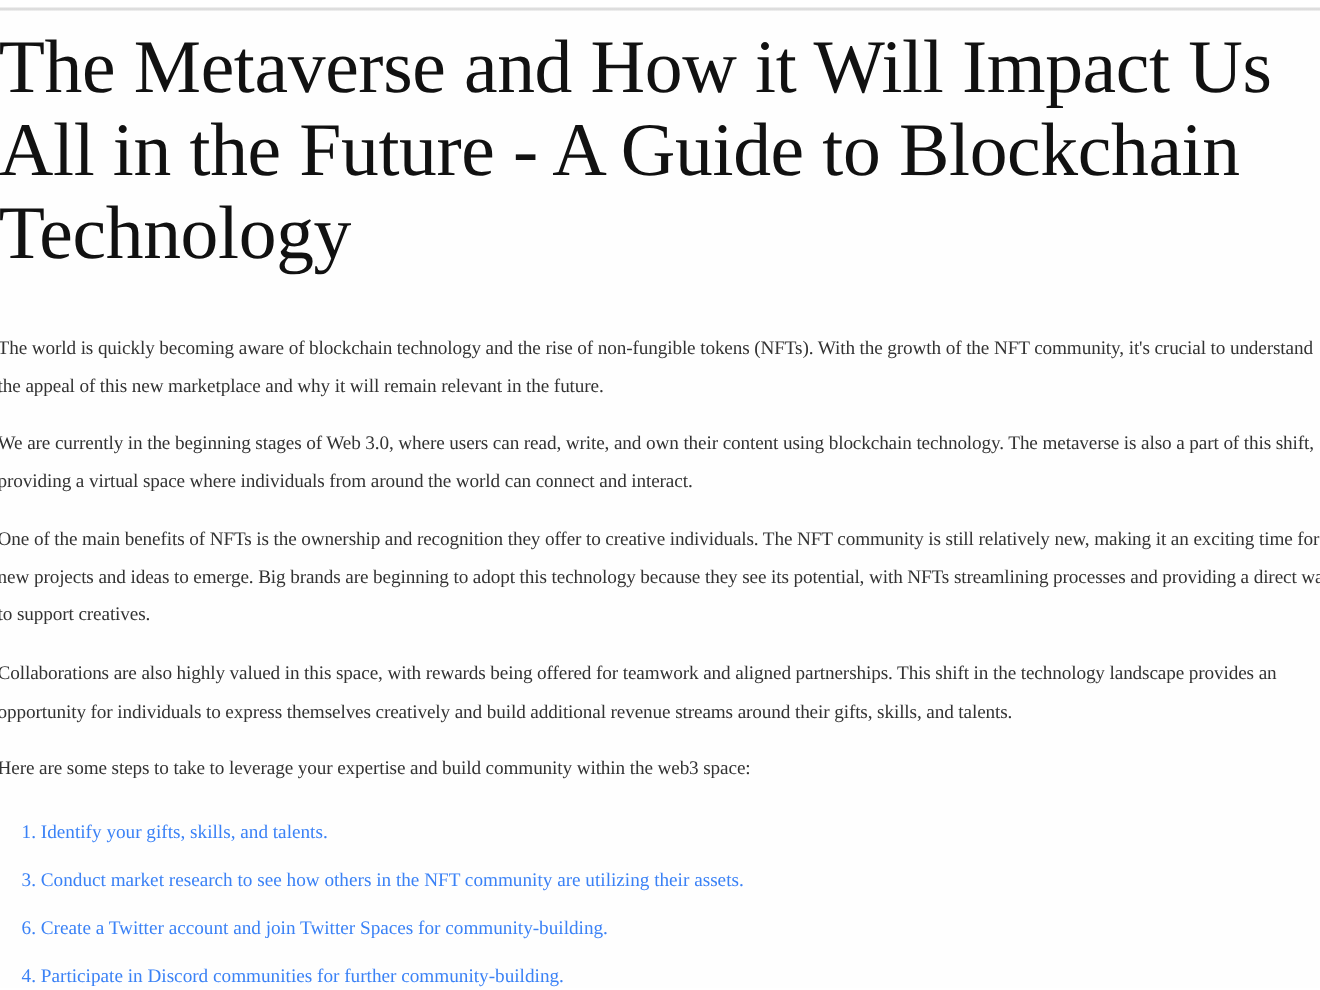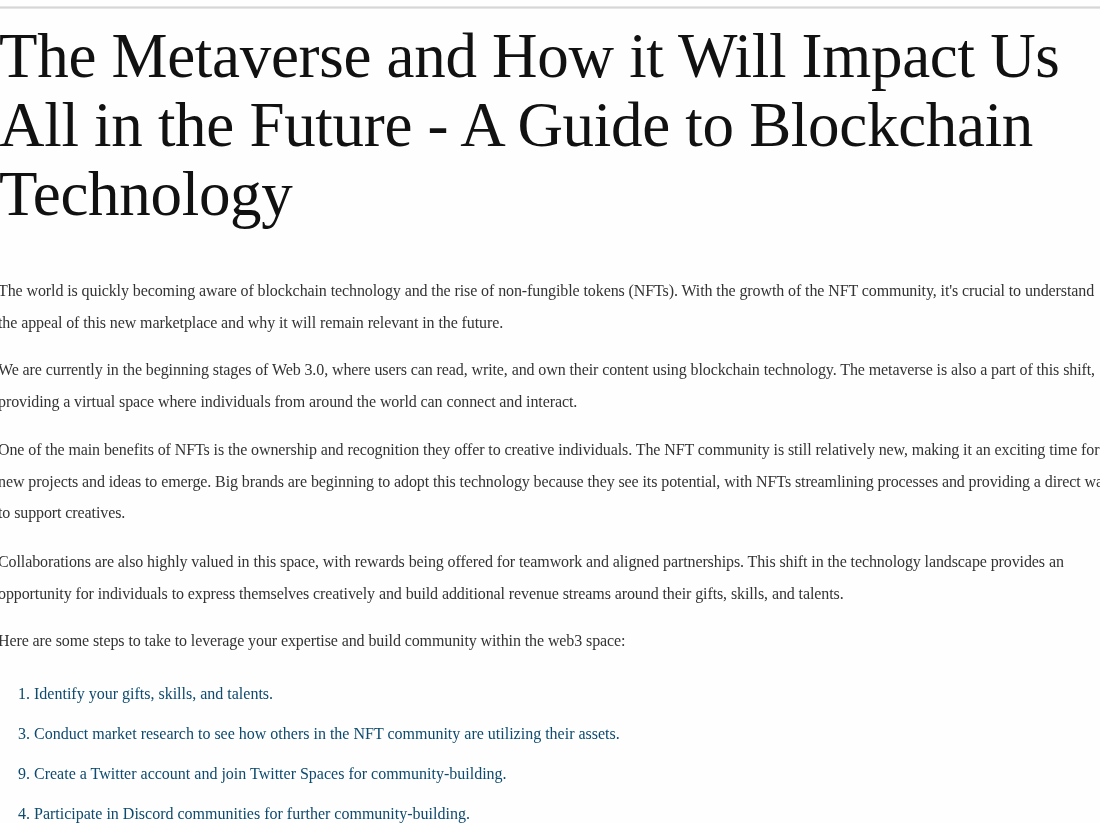--- a/index.html
+++ b/index.html
@@ -62,21 +62,21 @@
       position: absolute;
       left: 20px;
       top: 674px;
       margin: 0;
       padding: 0;
       list-style: none;
     }
     .steps li {
       font-size: 16px;
       line-height: 40px;
-      color: #0c4a6e;
+      color: #3b82f6;
       white-space: nowrap;
     }
   </style>
 </head>
 <body>
 
 <div class="viewport">
   <div class="top-rule"></div>
 
   <article class="article">
@@ -107,17 +107,17 @@
       <span>opportunity for individuals to express themselves creatively and build additional revenue streams around their gifts, skills, and talents.</span>
     </p>
 
     <p class="p" style="top:625px">
       <span>Here are some steps to take to leverage your expertise and build community within the web3 space:</span>
     </p>
 
     <ol class="steps">
       <li>1. Identify your gifts, skills, and talents.</li>
       <li>3. Conduct market research to see how others in the NFT community are utilizing their assets.</li>
-      <li>9. Create a Twitter account and join Twitter Spaces for community-building.</li>
+      <li>6. Create a Twitter account and join Twitter Spaces for community-building.</li>
       <li>4. Participate in Discord communities for further community-building.</li>
     </ol>
   </article>
 </div>
 
 </body></html>

